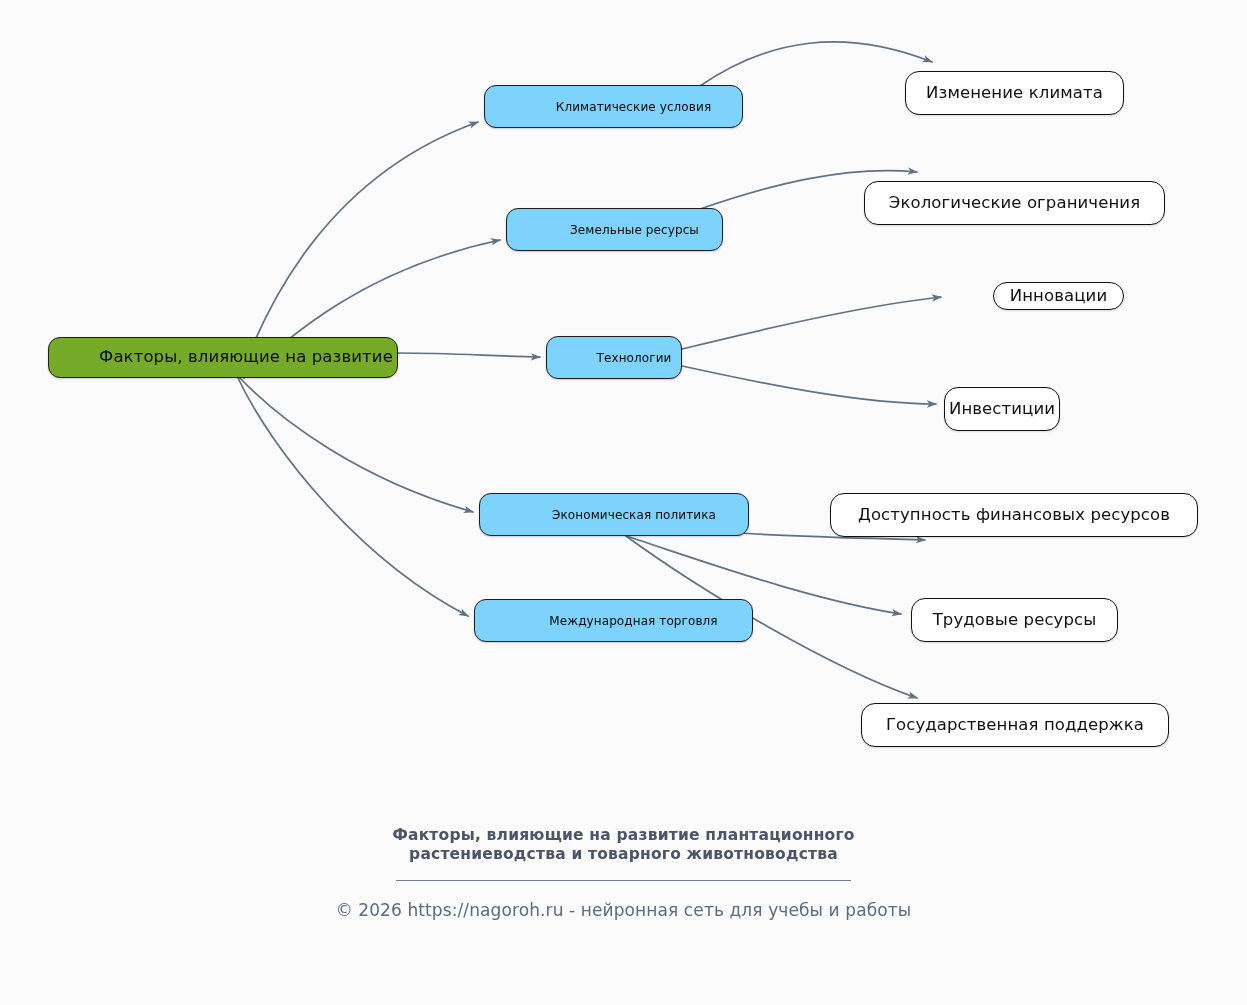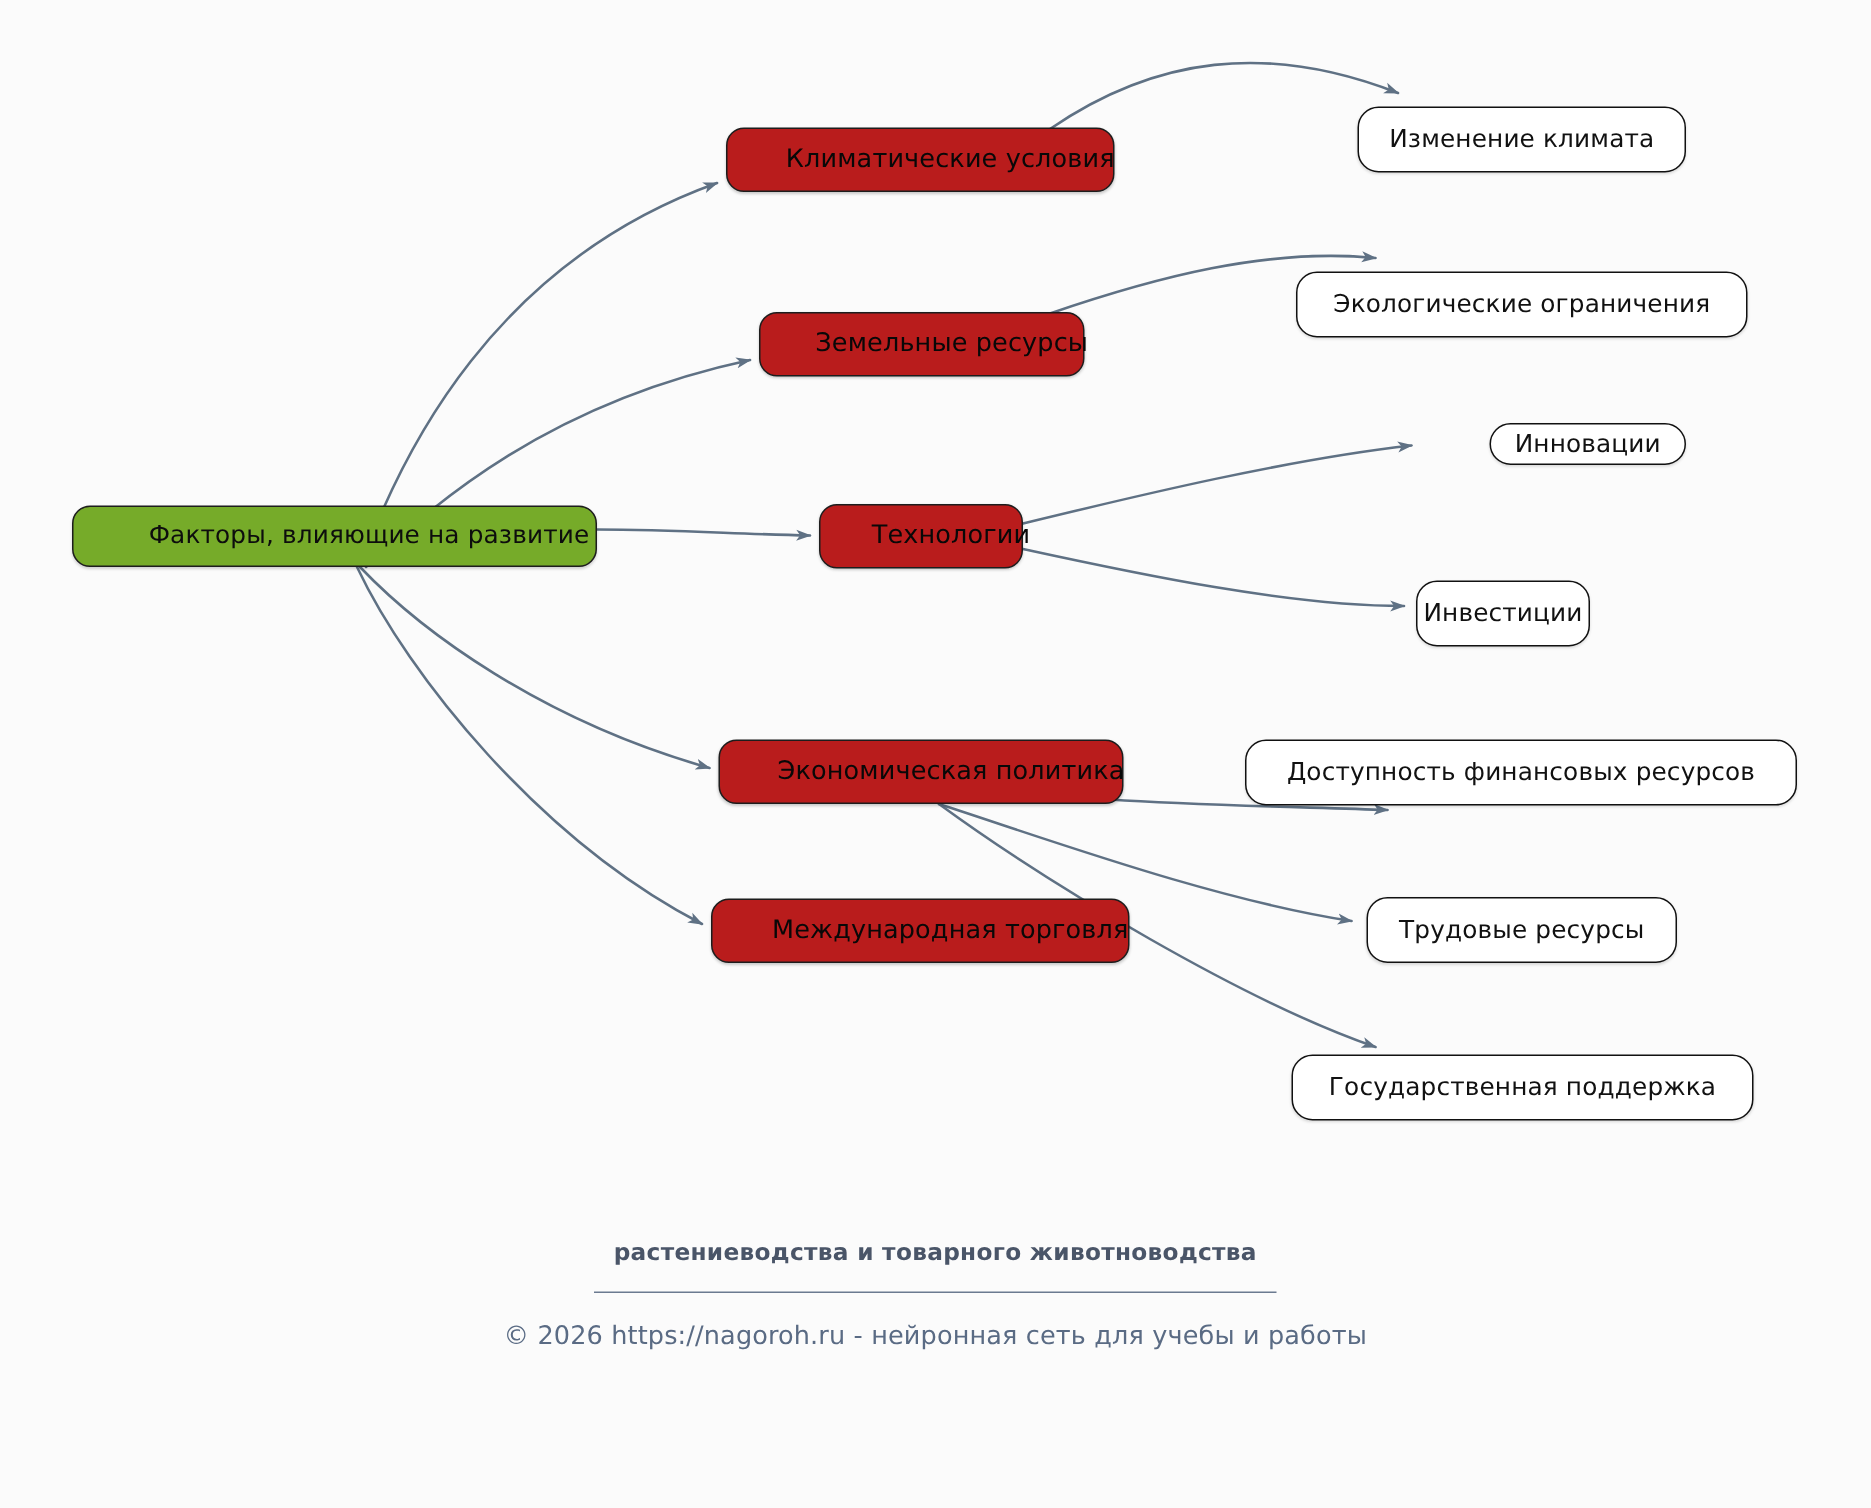--- a/index.html
+++ b/index.html
@@ -52,24 +52,24 @@
 
   .node-root {
     background: #76ab29;
     border: 1.3px solid #1d1d1d;
     color: #0d0d0d;
     font-size: 16.5px;
     box-shadow: 0 1px 2px rgba(0,0,0,0.18);
   }
 
   .node-branch {
-    background: #b91c1c;
+    background: #7dd3fc;
     border: 1.3px solid #1d1d1d;
     color: #080808;
-    font-size: 17px;
+    font-size: 12px;
     box-shadow: 0 1px 2px rgba(0,0,0,0.20);
     padding-left: 40px;
   }
 
   .node-leaf {
     background: #ffffff;
     border: 1.3px solid #111111;
     color: #111111;
     font-size: 16.5px;
     border-radius: 14px;
@@ -171,17 +171,18 @@
       </div>
       <div class="node node-leaf" style="left: 861px; top: 703px; width: 308px; height: 44px;">
         <span class="node-label">Государственная поддержка</span>
       </div>
     </div>
 
 </div>
 
 <div id="footer">
   <div id="footer-title">
+    <span class="ft-line">Факторы, влияющие на развитие плантационного</span>
     <span class="ft-line">растениеводства и товарного животноводства</span>
   </div>
   <div id="footer-divider"></div>
   <div id="footer-copyright">© 2026 https://nagoroh.ru - нейронная сеть для учебы и работы</div>
 </div>
 
 </body></html>

